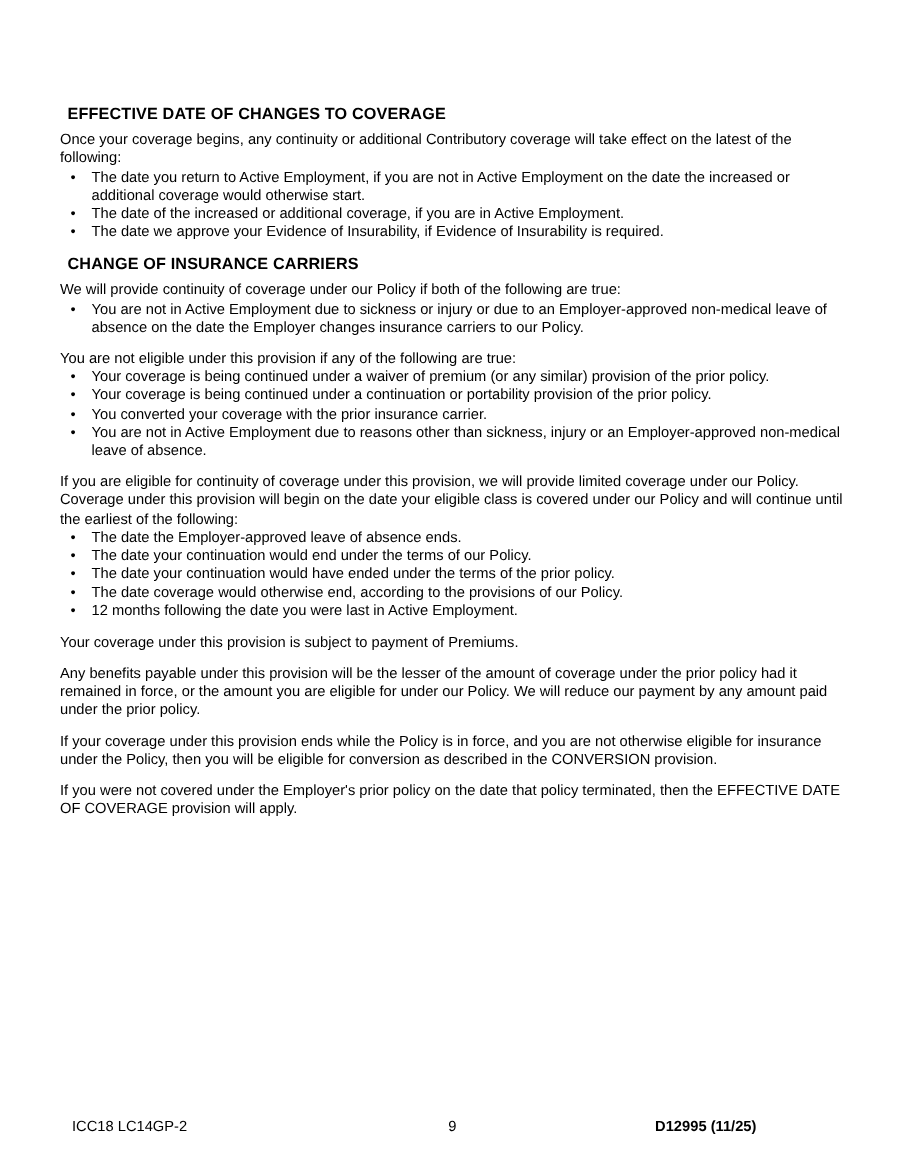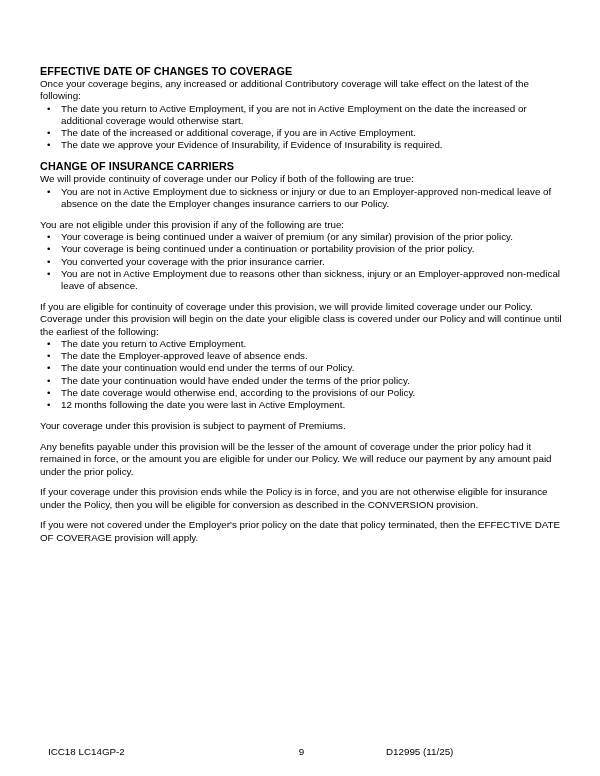--- a/index.html
+++ b/index.html
@@ -21,21 +21,21 @@
     top: 65px;
     left: 40px;
     width: 527px;
     font-size: 9.8px;
     line-height: 12.3px;
   }
   h1.section-heading {
     font-size: 10.8px;
     line-height: 13px;
     font-weight: bold;
-    margin: 0;
+    margin: 5px;
     letter-spacing: 0.1px;
   }
   .content p {
     margin: 0 0 8.5px 0;
   }
   .content p.tight {
     margin-bottom: 0; 
   }
   .content ul {
     list-style: none;
@@ -56,31 +56,31 @@
     position: absolute;
     top: 746px;
     left: 48px;
     right: 45px;
     display: grid;
     grid-template-columns: 1fr 1fr 1fr;
     font-size: 9.8px;
     line-height: 12.3px;
   }
   footer.page-footer .center { text-align: center; }
-  footer.page-footer .right { text-align: left; }
+  footer.page-footer .right { text-align: center; font-weight: bold; }
 </style>
 </head>
 <body>
 
 <div class="page">
   <main class="content">
 
     <section>
       <h1 class="section-heading">EFFECTIVE DATE OF CHANGES TO COVERAGE</h1>
-      <p class="tight">Once your coverage begins, any increased or additional Contributory coverage will take effect on the latest of the following:</p>
+      <p class="tight">Once your coverage begins, any continuity or additional Contributory coverage will take effect on the latest of the following:</p>
       <ul>
         <li>The date you return to Active Employment, if you are not in Active Employment on the date the increased or additional coverage would otherwise start.</li>
         <li>The date of the increased or additional coverage, if you are in Active Employment.</li>
         <li>The date we approve your Evidence of Insurability, if Evidence of Insurability is required.</li>
       </ul>
     </section>
 
     <section>
       <h1 class="section-heading">CHANGE OF INSURANCE CARRIERS</h1>
       <p class="tight">We will provide continuity of coverage under our Policy if both of the following are true:</p>
@@ -89,21 +89,20 @@
       </ul>
       <p class="tight">You are not eligible under this provision if any of the following are true:</p>
       <ul>
         <li>Your coverage is being continued under a waiver of premium (or any similar) provision of the prior policy.</li>
         <li>Your coverage is being continued under a continuation or portability provision of the prior policy.</li>
         <li>You converted your coverage with the prior insurance carrier.</li>
         <li>You are not in Active Employment due to reasons other than sickness, injury or an Employer-approved non-medical leave of absence.</li>
       </ul>
       <p class="tight">If you are eligible for continuity of coverage under this provision, we will provide limited coverage under our Policy. Coverage under this provision will begin on the date your eligible class is covered under our Policy and will continue until the earliest of the following:</p>
       <ul>
-        <li>The date you return to Active Employment.</li>
         <li>The date the Employer-approved leave of absence ends.</li>
         <li>The date your continuation would end under the terms of our Policy.</li>
         <li>The date your continuation would have ended under the terms of the prior policy.</li>
         <li>The date coverage would otherwise end, according to the provisions of our Policy.</li>
         <li>12 months following the date you were last in Active Employment.</li>
       </ul>
       <p>Your coverage under this provision is subject to payment of Premiums.</p>
       <p>Any benefits payable under this provision will be the lesser of the amount of coverage under the prior policy had it remained in force, or the amount you are eligible for under our Policy.  We will reduce our payment by any amount paid under the prior policy.</p>
       <p>If your coverage under this provision ends while the Policy is in force, and you are not otherwise eligible for insurance under the Policy, then you will be eligible for conversion as described in the CONVERSION provision.</p>
       <p>If you were not covered under the Employer's prior policy on the date that policy terminated, then the EFFECTIVE DATE OF COVERAGE provision will apply.</p>

